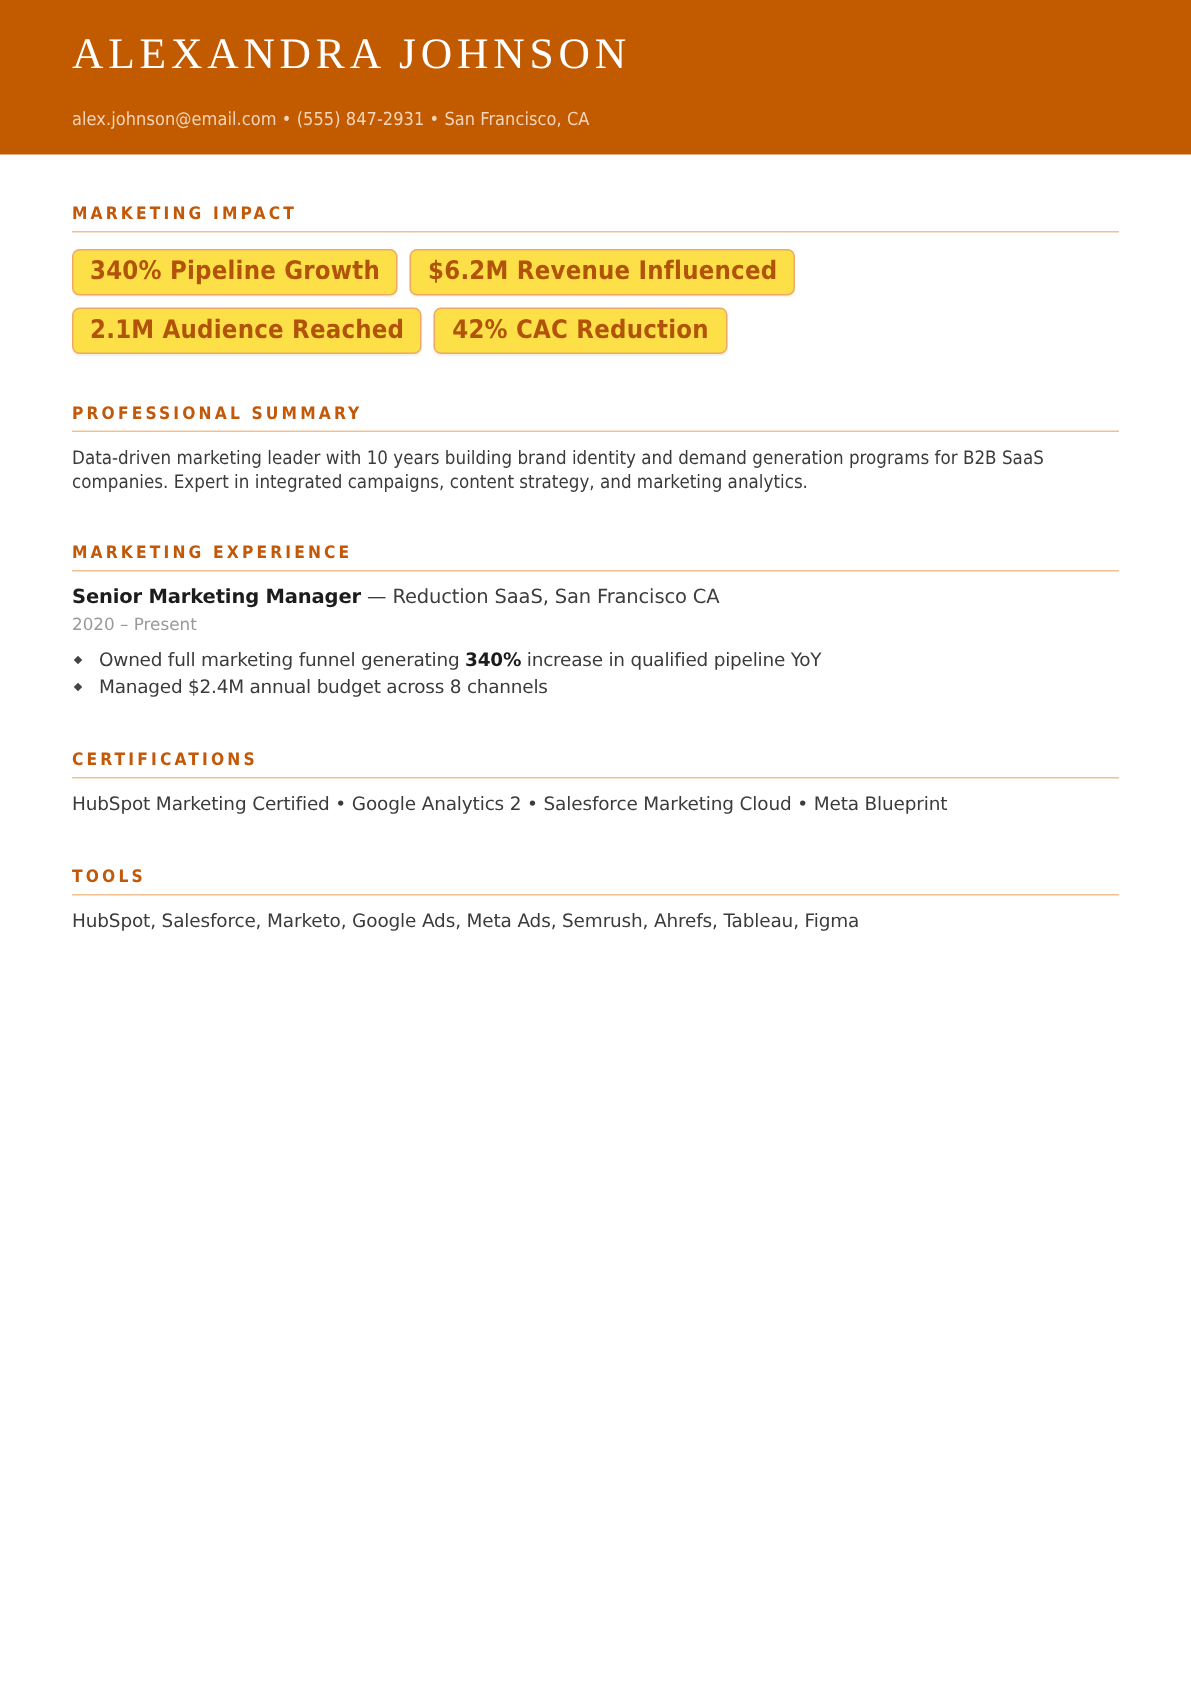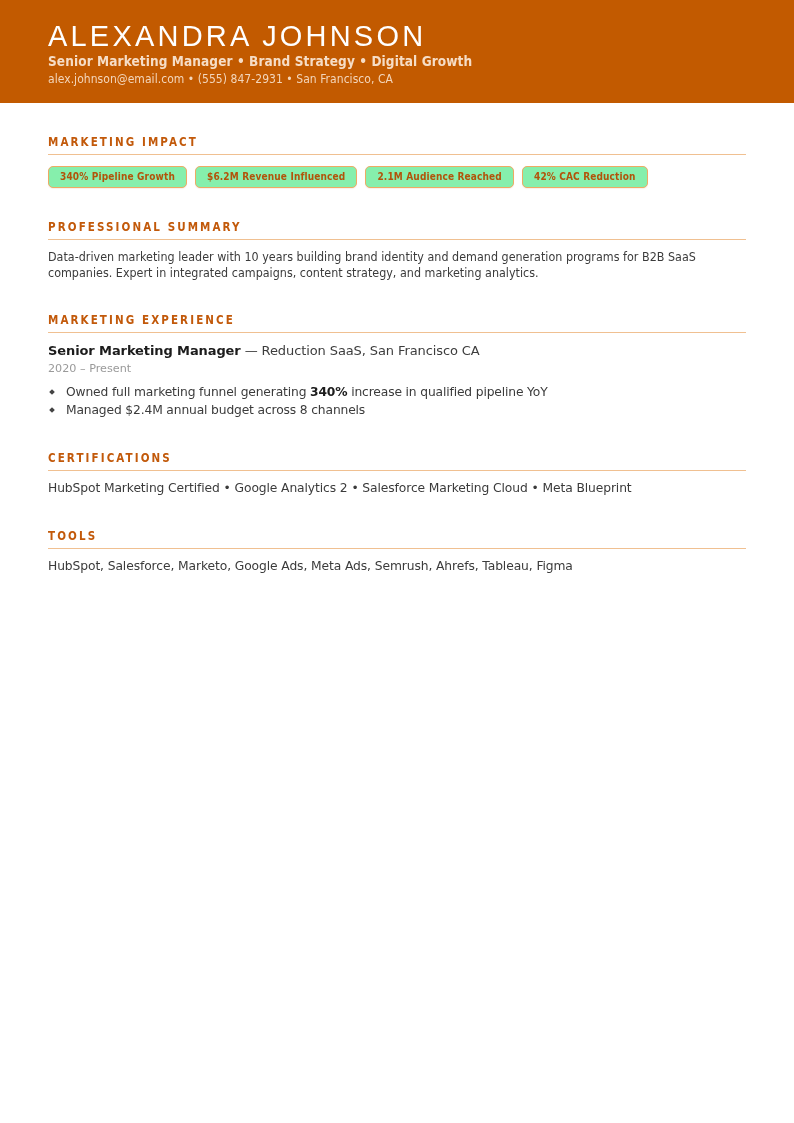--- a/index.html
+++ b/index.html
@@ -25,21 +25,21 @@
   }
   .name {
     position: absolute;
     left: 48px;
     top: 20px;
     font-size: 29px;
     line-height: 32px;
     font-weight: 300;
     letter-spacing: 3.2px;
     color: #ffffff;
-    font-family: Liberation Sans, sans-serif;
+    font-family: Liberation Serif, serif;
     white-space: nowrap;
   }
   .tagline {
     position: absolute;
     left: 48px;
     top: 53px;
     font-size: 13.5px;
     line-height: 16px;
     font-weight: bold;
     color: #f6ddc6;
@@ -82,25 +82,25 @@
   }
 
   
   .badges {
     display: flex;
     flex-wrap: wrap;
     gap: 8px;
     padding-top: 11px;
   }
   .badge {
-    background: #86efac;
+    background: #fde047;
     border: 1px solid #eeaa63;
     border-radius: 5px;
     padding: 4px 11px 5px 11px;
-    font-size: 10px;
+    font-size: 17px;
     font-weight: bold;
     color: #b2530a;
     letter-spacing: 0.15px;
     white-space: nowrap;
     box-shadow: 0 1px 1px rgba(180,110,40,0.10);
   }
 
   
   .para {
     font-size: 12.4px;
@@ -167,21 +167,20 @@
     color: #3b3b3b;
     font-family: "DejaVu Sans", "Liberation Sans", sans-serif;
     letter-spacing: -0.1px;
   }
 </style>
 </head>
 <body>
 
 <div class="header">
   <div class="name">ALEXANDRA JOHNSON</div>
-  <div class="tagline">Senior Marketing Manager • Brand Strategy • Digital Growth</div>
   <div class="contact">alex.johnson@email.com • (555) 847-2931 • San Francisco, CA</div>
 </div>
 
 <div class="content">
 
   <div class="section">
     <div class="section-title">MARKETING IMPACT</div>
     <div class="badges">
       <span class="badge">340% Pipeline Growth</span>
       <span class="badge">$6.2M Revenue Influenced</span>

